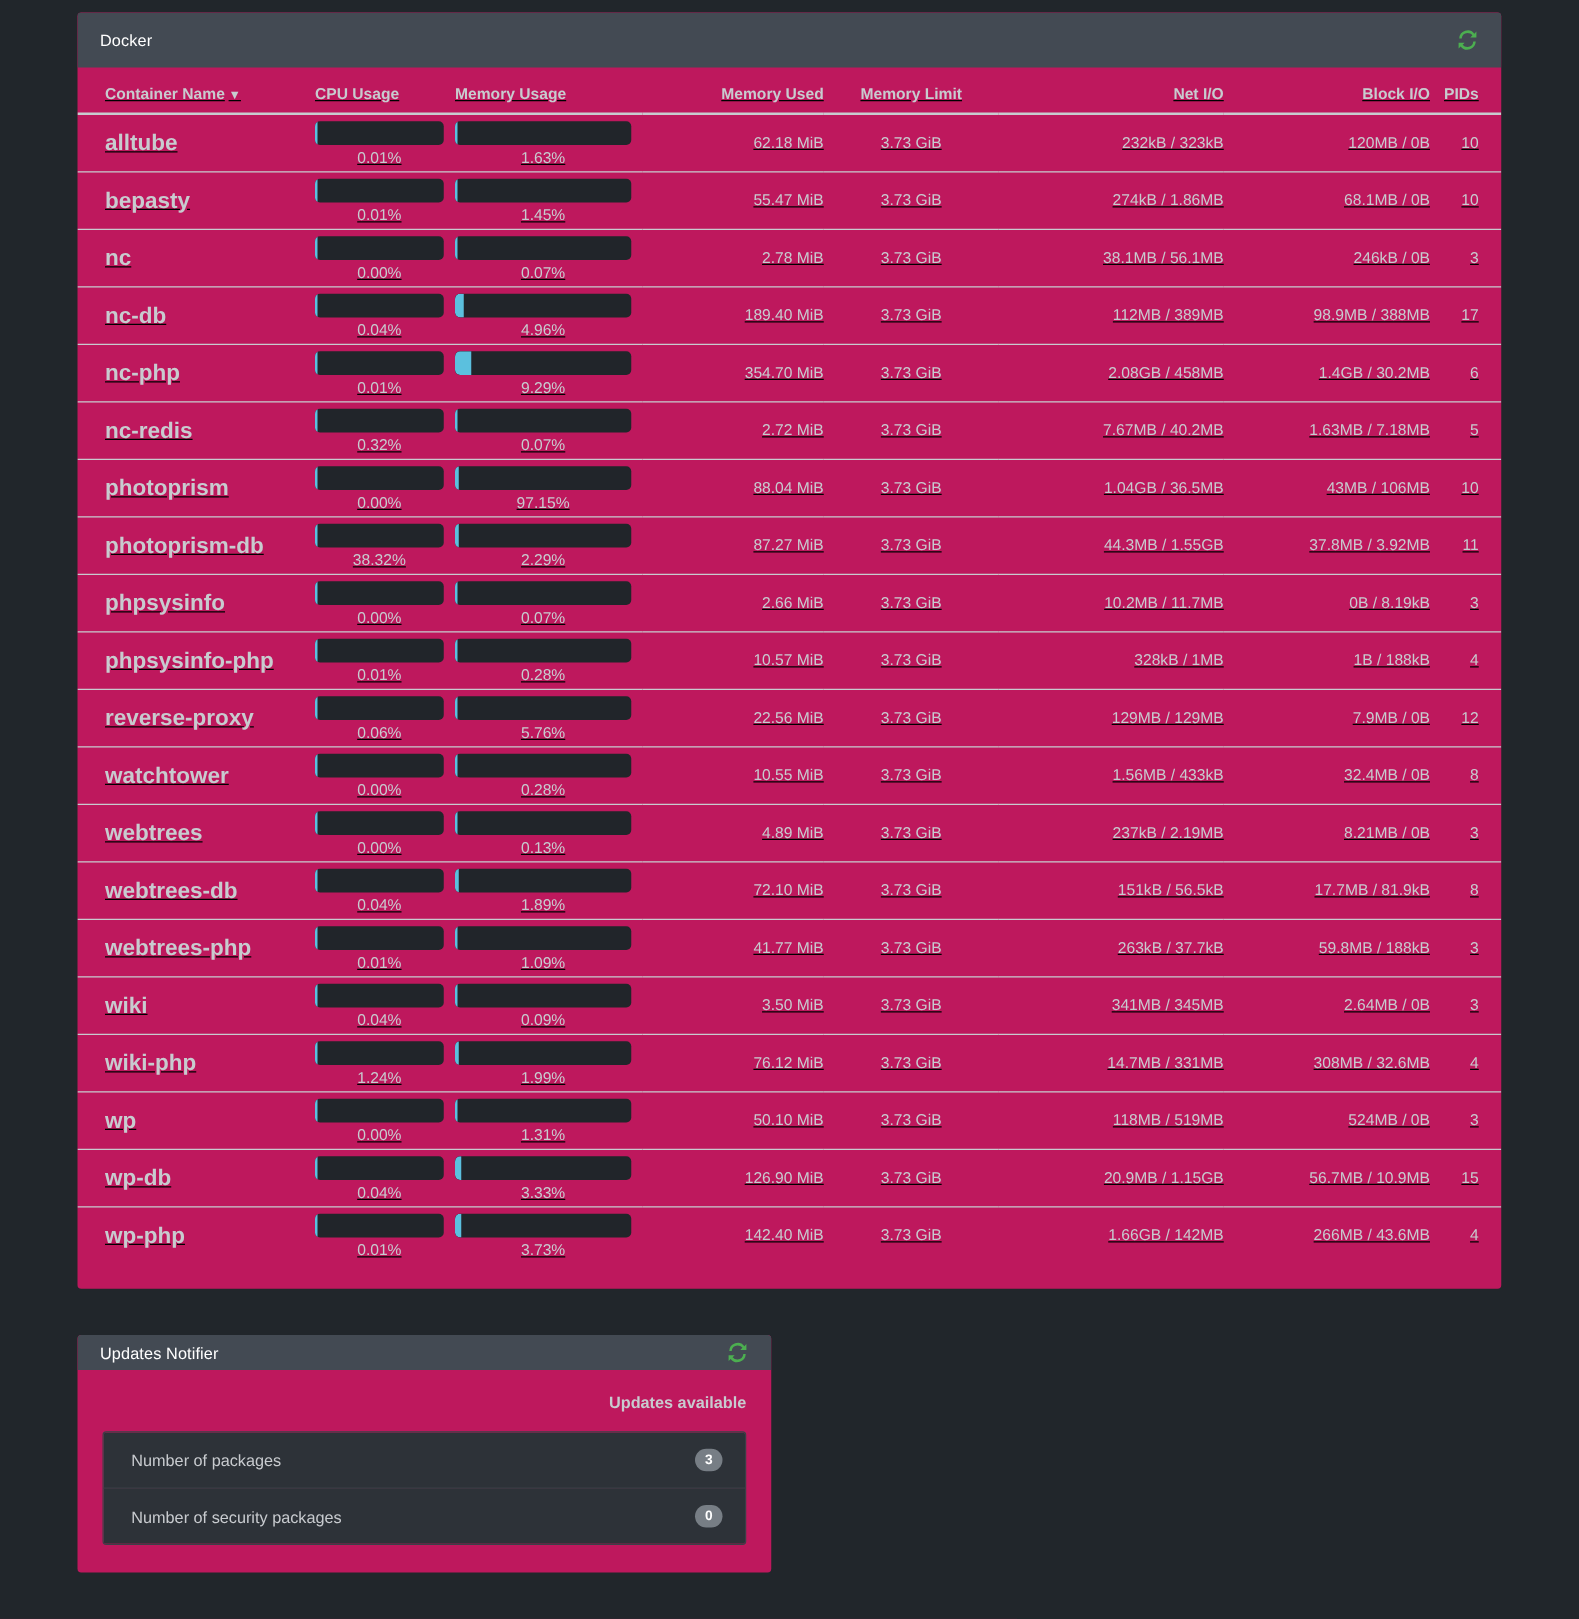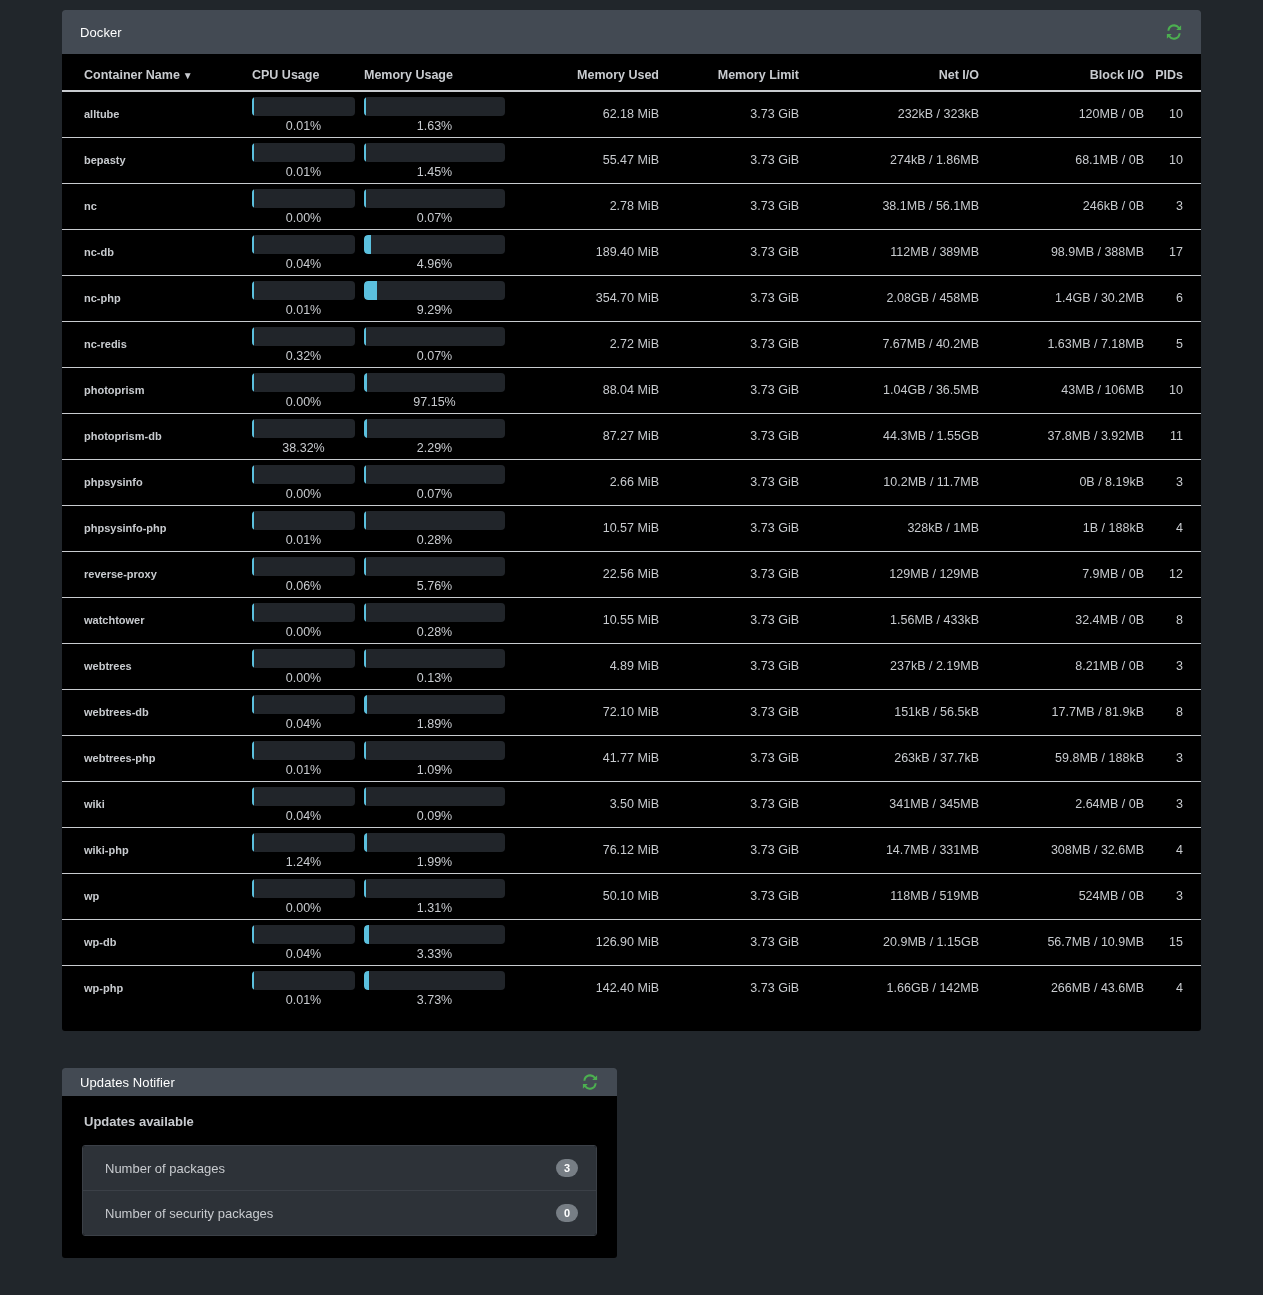--- a/index.html
+++ b/index.html
@@ -11,21 +11,21 @@
   }
   body {
     width: 1263px;
     height: 1295px;
     position: relative;
     overflow: hidden;
   }
 
   
   .card {
-    background: #000000;
+    background: #be185d;
     border-radius: 3px;
     overflow: hidden;
   }
   .card-header {
     background: #434a53;
     height: 44px;
     display: flex;
     align-items: center;
     padding: 0 16px 0 18px;
     justify-content: space-between;
@@ -79,33 +79,33 @@
     font-size: 12.5px;
   }
   tr.data-row { height: 46px; }
   tr.data-row:last-child td { border-bottom: none; }
 
   
   .col-name   { width: 190px; text-align: left;  padding-left: 22px !important; }
   .col-cpu    { width: 112px; text-align: left; }
   .col-mem    { width: 150px; text-align: left; margin-top: 39px; }
   .col-used   { width: 145px; text-align: right; }
-  .col-limit  { width: 140px; text-align: right; margin-top: 33px; }
+  .col-limit  { width: 140px; text-align: center; margin-top: 33px; }
   .col-net    { width: 180px; text-align: right; }
   .col-block  { width: 165px; text-align: right; }
   .col-pids   { width: 57px;  text-align: right; padding-right: 18px !important; }
 
   th.col-used, th.col-limit, th.col-net, th.col-block, th.col-pids { padding-right: 0; }
   th.col-pids { padding-right: 18px; }
   td.col-used, td.col-limit, td.col-net, td.col-block { padding-right: 0; }
 
   .cname {
     color: #c8cbcf;
     font-weight: bold;
-    font-size: 11px;
+    font-size: 18px;
   }
   .sort-arrow { font-size: 10px; margin-left: 3px; }
 
   
   .bar-cell { position: relative; height: 46px; }
   .bar-wrap { position: relative; padding-top: 2px; }
   .bar-track {
     background: #21252a;
     border-radius: 4px;
     height: 19px;
@@ -137,20 +137,21 @@
     top: 1068px;
     width: 555px;
   }
   #updates-panel .card-header { height: 28px; }
   .updates-body { padding: 18px 20px 22px 20px; }
   .updates-heading {
     color: #c8cbcf;
     font-size: 13px;
     font-weight: bold;
     margin: 0 0 16px 2px;
+    text-align: right;
   }
   .list-group {
     border: 1px solid #3b4047;
     border-radius: 3px;
     overflow: hidden;
   }
   .list-item {
     display: flex;
     align-items: center;
     justify-content: space-between;

